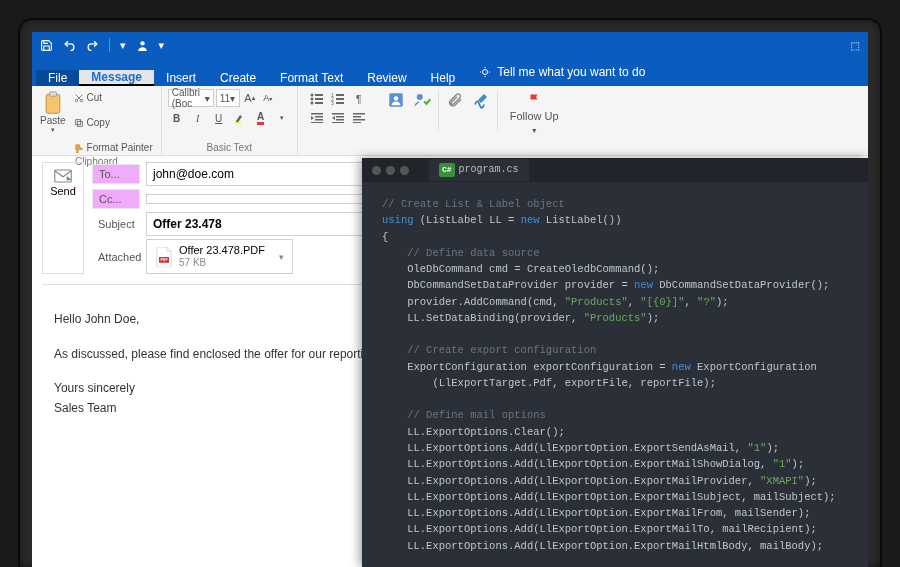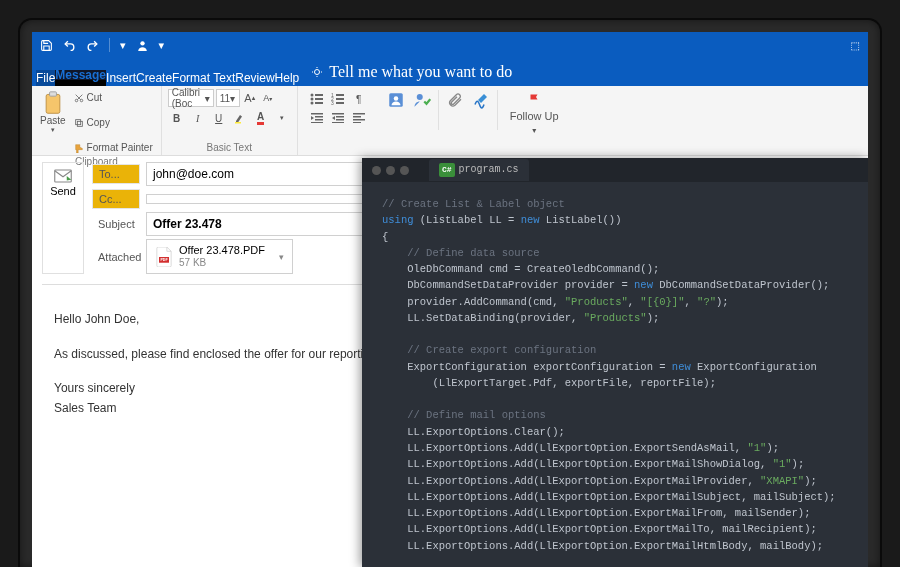--- a/index.html
+++ b/index.html
@@ -11,24 +11,24 @@
     
     .outlook { position: absolute; top: 0; left: 0; right: 0; bottom: 0; background: #fff; }
     
     .titlebar { height: 26px; background: #0a5cbf; display: flex; align-items: center; padding: 0 8px; gap: 10px; }
     .titlebar .tb-icon { color: #fff; font-size: 11px; cursor: pointer; display: inline-flex; align-items: center; }
     .titlebar .tb-sep { width: 1px; height: 14px; background: rgba(255,255,255,0.3); }
     .win-controls { margin-left: auto; display: flex; gap: 12px; }
     .win-controls span { color: #fff; font-size: 10px; cursor: pointer; }
     
     .tabs { height: 28px; background: #0a5cbf; display: flex; align-items: stretch; padding-left: 4px; font-size: 12px; }
-    .tab { padding: 0 0; display: flex; align-items: center; color: #fff; cursor: pointer; margin-top: 12px; }
-    .tab.active { background: #0f172a; color: #186fd4; font-weight: 600; border-bottom: 6px solid #000000; }
+    .tab { padding: 0 12px; display: flex; align-items: center; color: #fff; cursor: pointer; margin-top: 12px; }
+    .tab.active { background: #e5e5e5; color: #186fd4; font-weight: 600; border-bottom: 2px solid #000000; }
     .tab.file { background: #084a9a; }
-    .tellme { display: flex; align-items: center; color: #fff; padding: 0 12px; gap: 6px; font-size: 16px; font-family: Liberation Serif, serif; }
+    .tellme { display: flex; align-items: center; color: #fff; padding: 0 12px; gap: 6px; font-size: 12px; }
     .tellme svg { width: 12px; height: 12px; }
     
     .ribbon { height: 70px; background: #f5f5f5; border-bottom: 1px solid #ddd; display: flex; font-size: 10px; color: #555; }
     .ribbon-group { border-right: 1px solid #e0e0e0; padding: 3px 6px 0 6px; display: flex; flex-direction: column; justify-content: space-between; }
     .group-label { text-align: center; font-size: 10px; color: #777; padding: 2px 0; }
     .paste-main { display: flex; align-items: flex-start; gap: 4px; }
     .paste-big { display: flex; flex-direction: column; align-items: center; padding: 2px 2px; cursor: pointer; }
     .paste-big svg { width: 22px; height: 24px; }
     .paste-small { display: flex; flex-direction: column; gap: 12px; padding-top: 2px; }
     .small-btn { display: flex; align-items: center; gap: 3px; cursor: pointer; padding: 1px 2px; font-size: 10px; white-space: nowrap; }
@@ -50,21 +50,21 @@
     .ribbon-misc { display: flex; gap: 6px; align-items: flex-start; padding: 4px 8px; }
     .misc-icon { width: 20px; height: 20px; cursor: pointer; display: flex; align-items: center; justify-content: center; font-size: 14px; }
     
     .follow-up { display: flex; align-items: center; gap: 4px; padding: 2px 6px; cursor: pointer; font-size: 11px; white-space: nowrap; flex-direction: column; }
     
     .compose { display: flex; padding: 6px 10px; gap: 8px; }
     .send-area { display: flex; flex-direction: column; align-items: center; padding: 6px 4px; border: 1px solid #e0e0e0; cursor: pointer; gap: 2px; width: 42px; }
     .send-area svg { width: 18px; height: 14px; }
     .fields { flex: 1; display: flex; flex-direction: column; gap: 3px; }
     .field-row { display: flex; align-items: center; gap: 6px; }
-    .field-label { width: 48px; font-size: 11px; color: #555; text-align: left; padding: 3px 6px; border: 1px solid #e5e5e5; cursor: pointer; background:#eab308; }
+    .field-label { width: 48px; font-size: 11px; color: #555; text-align: left; padding: 3px 6px; border: 1px solid #e5e5e5; cursor: pointer; background:#f0abfc; }
     .field-label.nob { border:none; background:none; cursor:default; }
     .field-input { flex: 1; border: 1px solid #d0d0d0; padding: 4px 6px; font-size: 12px; background: #fff; }
     .subj-input { font-weight: 600; }
     .attachment { border: 1px solid #d0d0d0; padding: 4px 8px; display: inline-flex; align-items: center; gap: 6px; font-size: 11px; background: #fff; margin-left: 0; }
     .pdf-icon { width: 18px; height: 20px; }
     .att-info { display: flex; flex-direction: column; line-height: 1.2; }
     .att-size { color: #888; font-size: 10px; }
     
     .body-sep { border: none; border-top: 1px solid #ddd; margin: 4px 10px; }
     .email-body { padding: 20px 22px; font-size: 12px; color: #333; line-height: 1.7; }

